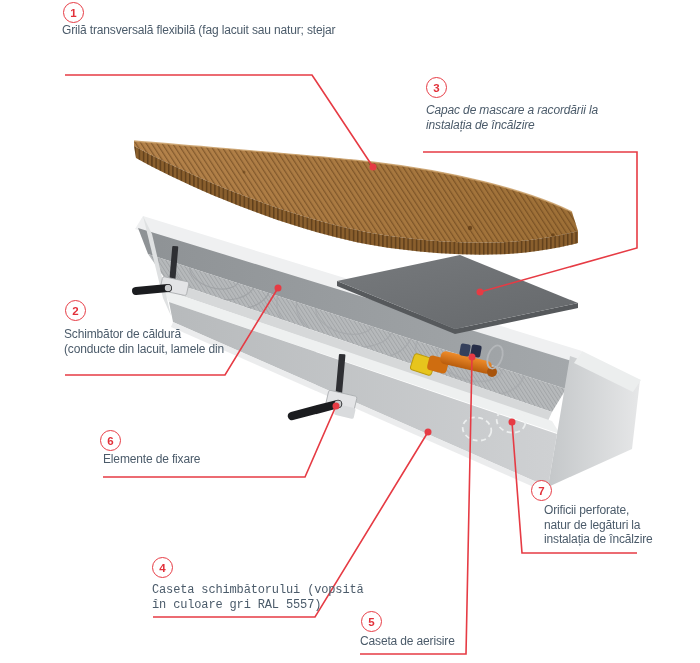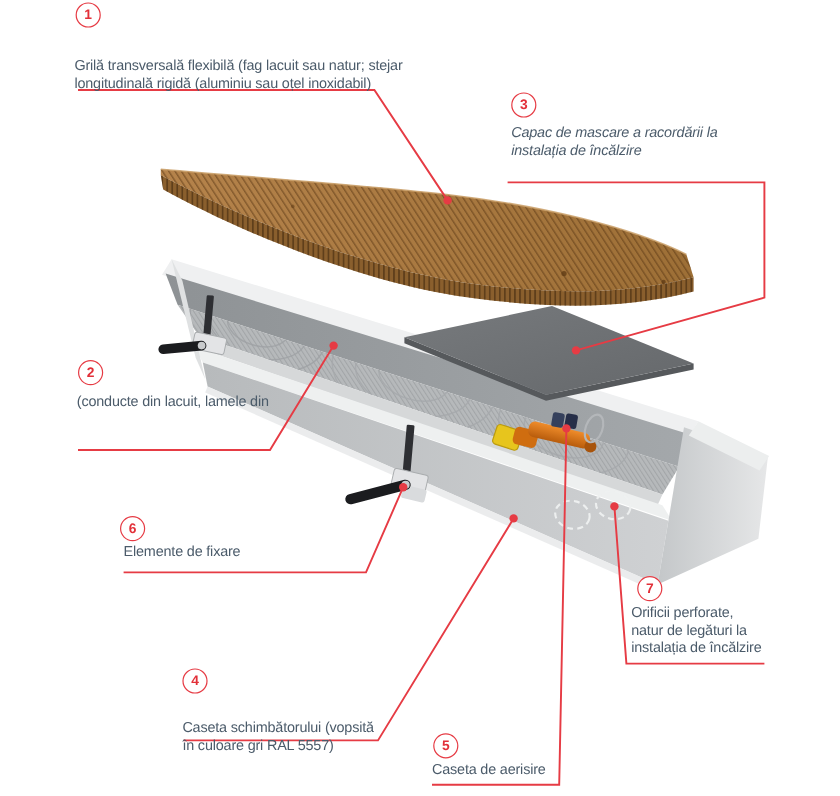--- a/index.html
+++ b/index.html
@@ -149,40 +149,40 @@
 </svg>
 
 <div class="badge" style="left:63px;top:2px;">1</div>
 <div class="badge" style="left:65px;top:300px;">2</div>
 <div class="badge" style="left:426px;top:77px;">3</div>
 <div class="badge" style="left:152px;top:557px;">4</div>
 <div class="badge" style="left:361px;top:611px;">5</div>
 <div class="badge" style="left:100px;top:430px;">6</div>
 <div class="badge" style="left:531px;top:480px;">7</div>
 
-<div class="cbl" style="left:62px;top:23px;margin-top:24px;">
+<div class="cbl" style="left:62px;top:23px;">
   <div>Grilă transversală flexibilă (fag lacuit sau natur; stejar</div>
-  <div>longitudinală rigidă (aluminiu sau oțel inoxidabil)</div>
 </div>
 <div class="cbl" style="left:64px;top:327px;">
+  <div>Schimbător de căldură</div>
   <div>(conducte din lacuit, lamele din</div>
 </div>
 <div class="cbl" style="left:426px;top:103px;font-style:italic;">
   <div>Capac de mascare a racordării la</div>
   <div>instalația de încălzire</div>
 </div>
-<div class="cbl" style="left:152px;top:599px;">
+<div class="cbl" style="left:152px;top:583px;font-family:Liberation Mono, monospace;">
   <div>Caseta schimbătorului (vopsită</div>
   <div>în culoare gri RAL 5557)</div>
 </div>
 <div class="cbl" style="left:360px;top:634px;">
   <div>Caseta de aerisire</div>
 </div>
 <div class="cbl" style="left:103px;top:452px;text-align:center;">
   <div>Elemente de fixare</div>
 </div>
-<div class="cbl" style="left:526px;top:503px;">
+<div class="cbl" style="left:544px;top:503px;">
   <div>Orificii perforate,</div>
   <div>natur de legături la</div>
   <div>instalația de încălzire</div>
 </div>
 
 </div>
 
 </body></html>

